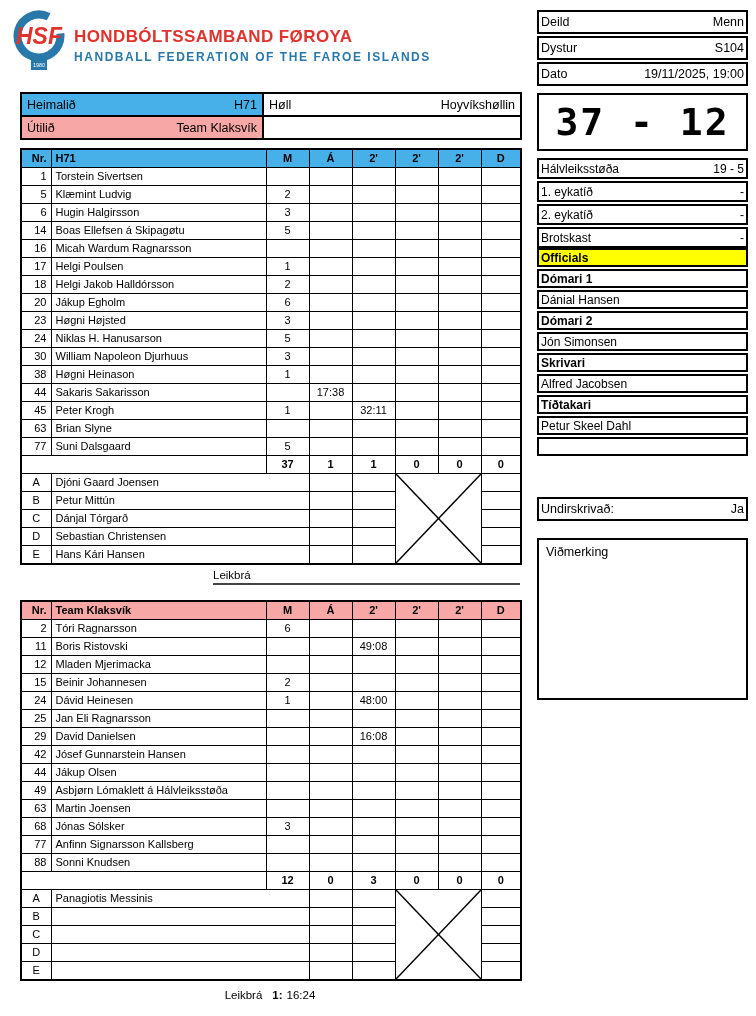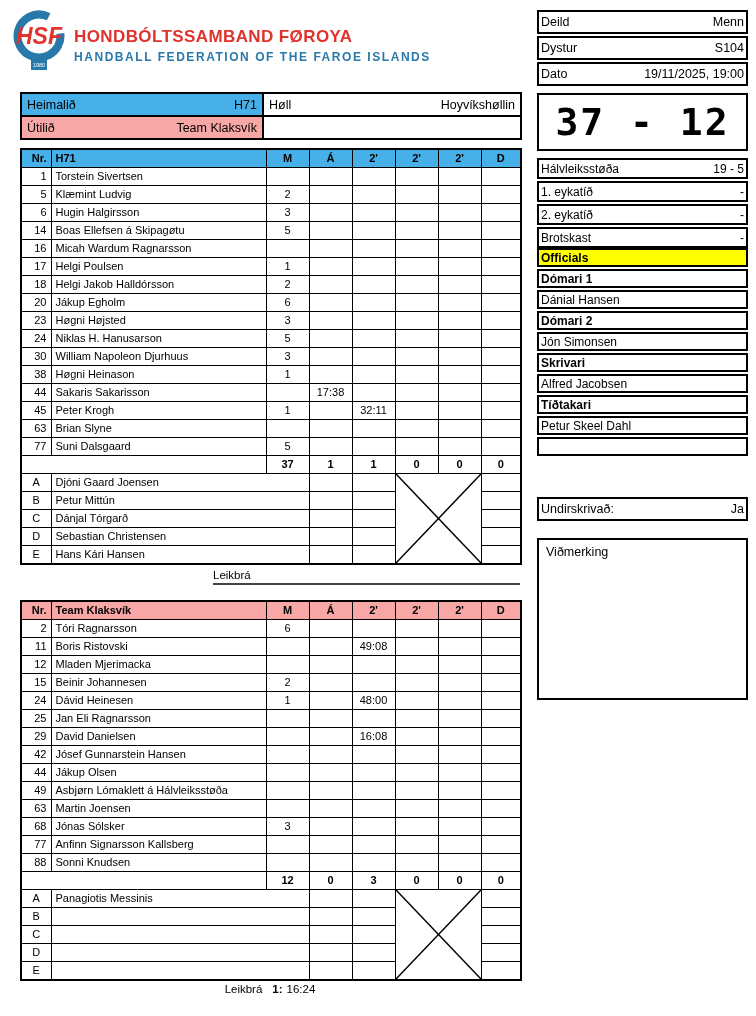--- a/index.html
+++ b/index.html
@@ -53,21 +53,21 @@
   .roster .ac { text-align:center; }
   .roster-home thead th { background:var(--home); }
   .roster-away thead th { background:var(--away); }
   .roster tr.totals td { font-weight:bold; text-align:center; }
   td.xcell { position:relative; padding:0; }
   svg.xmark { position:absolute; inset:0; width:100%; height:100%; display:block; }
   svg.xmark line { stroke:#000; stroke-width:1.5; vector-effect:non-scaling-stroke; }
 
   .tfooter1 { width:500px; padding-left:193px; margin-top:1px; }
   .tfooter1 .tf-line { display:block; border-bottom:2px solid #444; font-size:11.5px; padding:3px 0 2px; }
-  .tfooter2 { width:500px; text-align:center; font-size:11.5px; padding-top:2px; }
+  .tfooter2 { width:500px; text-align:center; font-size:11.5px; padding-top:8px; }
   .tfooter2 b { margin-left:10px; }
   .tfooter2 .time { margin-left:4px; }
 </style>
 </head>
 <body>
 
 <div class="page">
 
   <svg class="logo" viewBox="0 0 56 66">
     <circle cx="27" cy="28" r="21.5" fill="none" stroke="#2878aa" stroke-width="8" stroke-dasharray="113 22" stroke-dashoffset="-8" transform="rotate(-28 27 28)"></circle>

